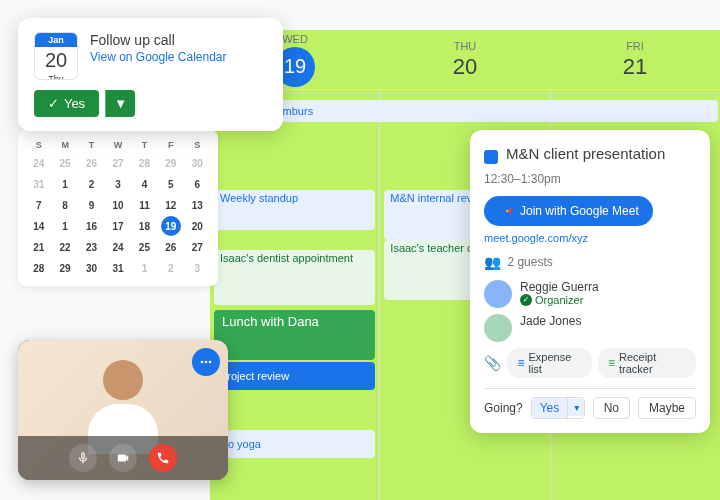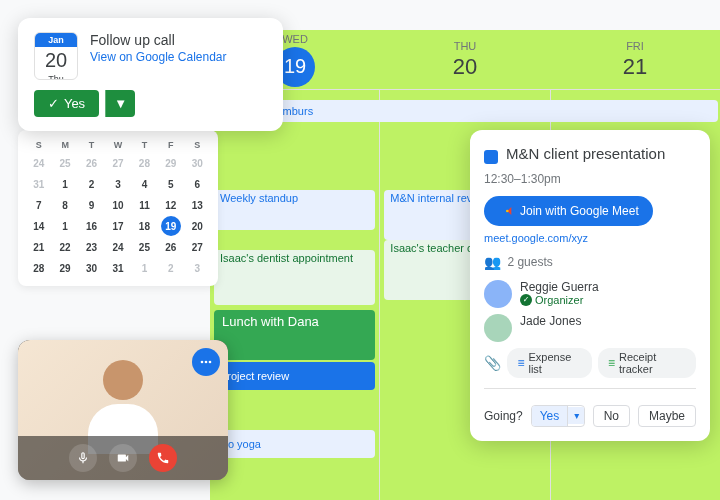--- a/index.html
+++ b/index.html
@@ -479,21 +479,21 @@
       color: #3c4043;
       display: flex;
       align-items: center;
       gap: 4px;
     }
     .going-row {
       display: flex;
       align-items: center;
       gap: 8px;
       border-top: 1px solid #e0e0e0;
-      padding-top: 16px;
+      padding-top: 8px;
     }
     .going-label { font-size: 12px; color: #3c4043; }
     .going-btn {
       border: 1px solid #dadce0;
       background: white;
       border-radius: 4px;
       padding: 3px 10px;
       font-size: 12px;
       cursor: pointer;
       color: #3c4043;

